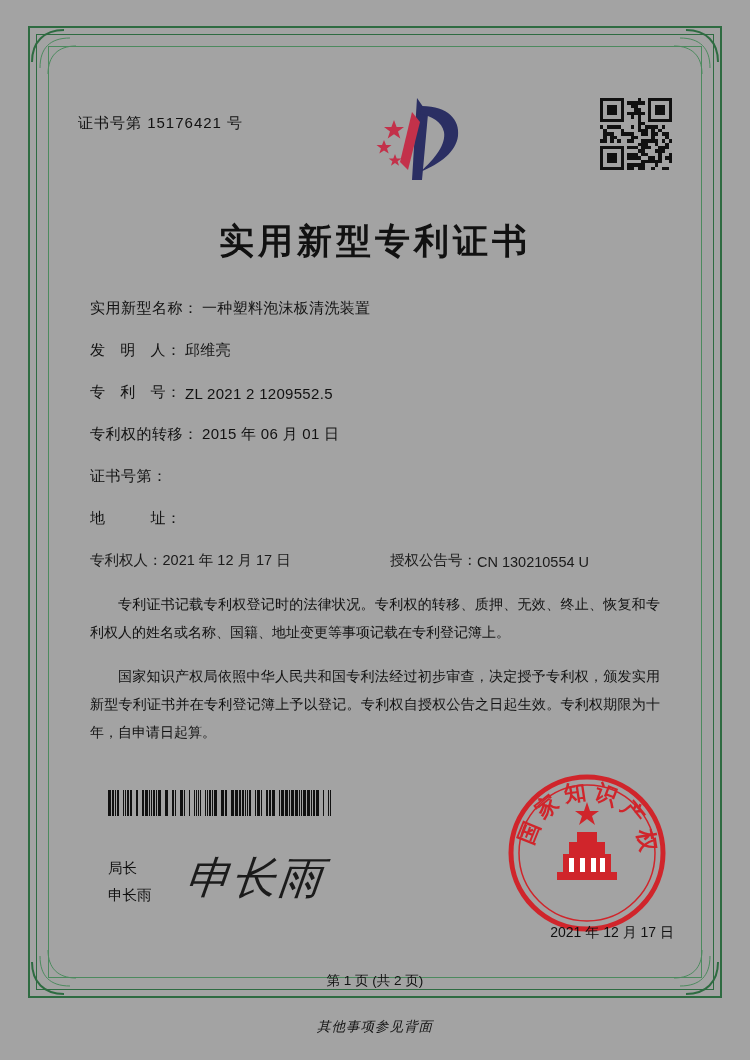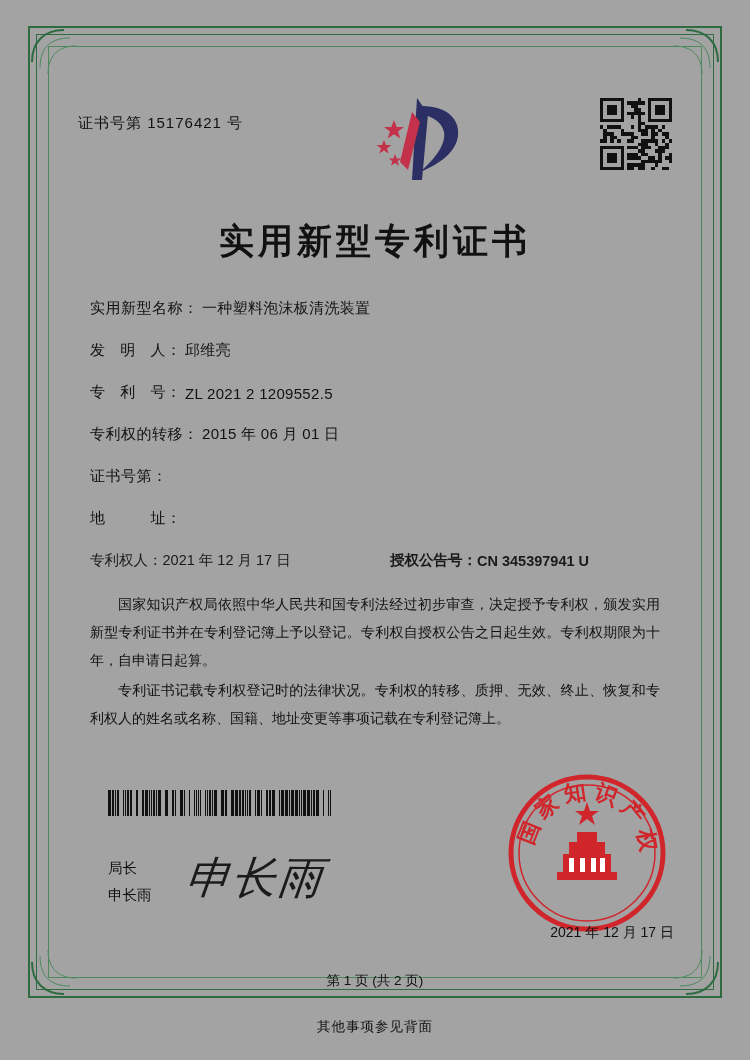--- a/index.html
+++ b/index.html
@@ -112,21 +112,21 @@
     margin-left: 4px;
     letter-spacing: 0.3px;
   }
   .field-row {
     display: flex;
     align-items: baseline;
     font-size: 14.5px;
     margin-bottom: 20px;
   }
   .field-row .half-a { width: 300px; display:flex; align-items:baseline; }
-  .field-row .half-b { display:flex; align-items:center;font-weight:bold; }
+  .field-row .half-b { display:flex; align-items:flex-end; }
 
   .para {
     margin: 16px 12px 0 12px;
     font-size: 14px;
     line-height: 2.0;
     text-align: justify;
     color: #111;
     text-indent: 28px;
   }
   .para.second { margin-top: 2px; }
@@ -194,20 +194,21 @@
     color: #111;
     margin-top: 7px;
   }
   .footer-note {
     position: absolute;
     left: 0; right: 0; top: 1018px;
     text-align: center;
     font-size: 13.5px;
     color: #111;
     letter-spacing: 1px;
+    font-style: italic;
   }
 </style>
 </head>
 <body>
 
 <div class="cert-page">
 
   <div class="border-outer"></div>
   <div class="border-inner"></div>
   <div class="border-thin"></div>
@@ -744,28 +745,28 @@
 
       <div class="field-row">
         <span class="half-a">
           <span class="lab">专利权人</span>
           <span class="sep">：</span>
           <span class="val">2021 年 12 月 17 日</span>
         </span>
         <span class="half-b">
           <span class="lab">授权公告号</span>
           <span class="sep">：</span>
-          <span class="val">CN 345397941 U</span>
+          <span class="val">CN 130210554 U</span>
         </span>
       </div>
 
     </div>
 
+    <div class="para second">专利证书记载专利权登记时的法律状况。专利权的转移、质押、无效、终止、恢复和专利权人的姓名或名称、国籍、地址变更等事项记载在专利登记簿上。</div>
     <div class="para">国家知识产权局依照中华人民共和国专利法经过初步审查，决定授予专利权，颁发实用新型专利证书并在专利登记簿上予以登记。专利权自授权公告之日起生效。专利权期限为十年，自申请日起算。</div>
-    <div class="para second">专利证书记载专利权登记时的法律状况。专利权的转移、质押、无效、终止、恢复和专利权人的姓名或名称、国籍、地址变更等事项记载在专利登记簿上。</div>
 
   </div>
 
   <div class="bottom">
 
     <div class="barcode" id="barcode">
         <i class="w"></i>
         <i></i>
         <i class="s"></i>
         <i></i>

